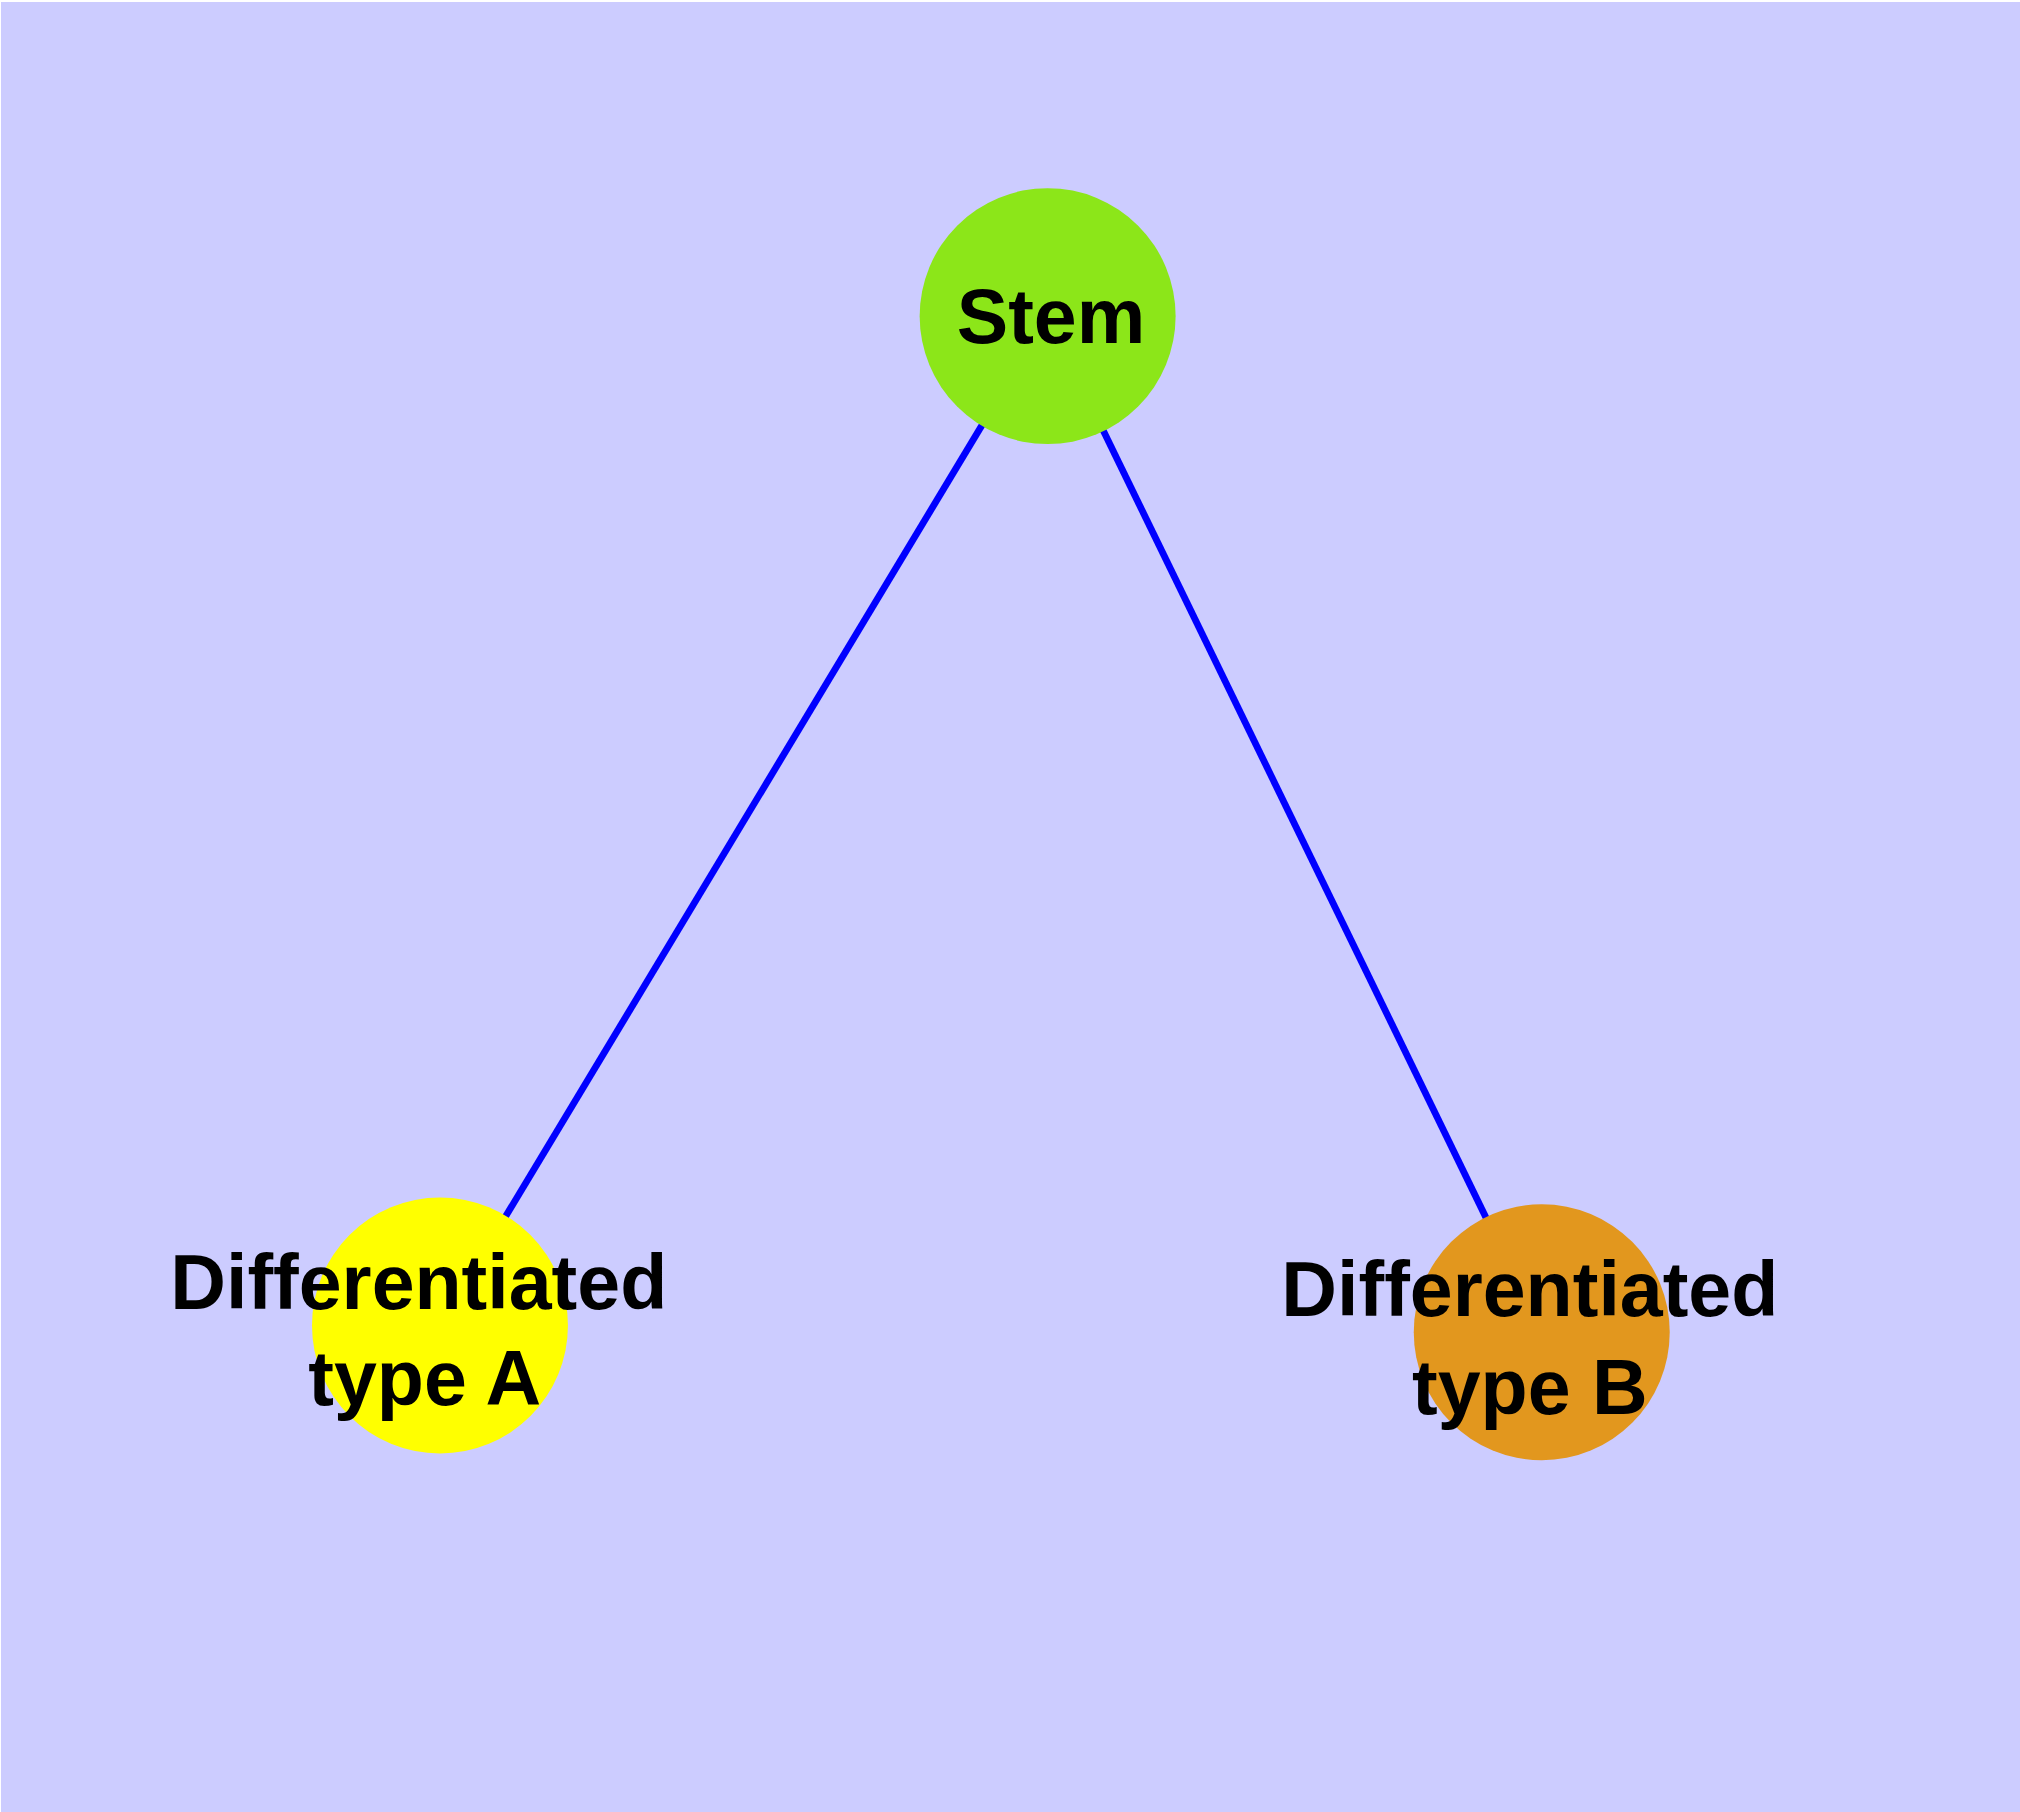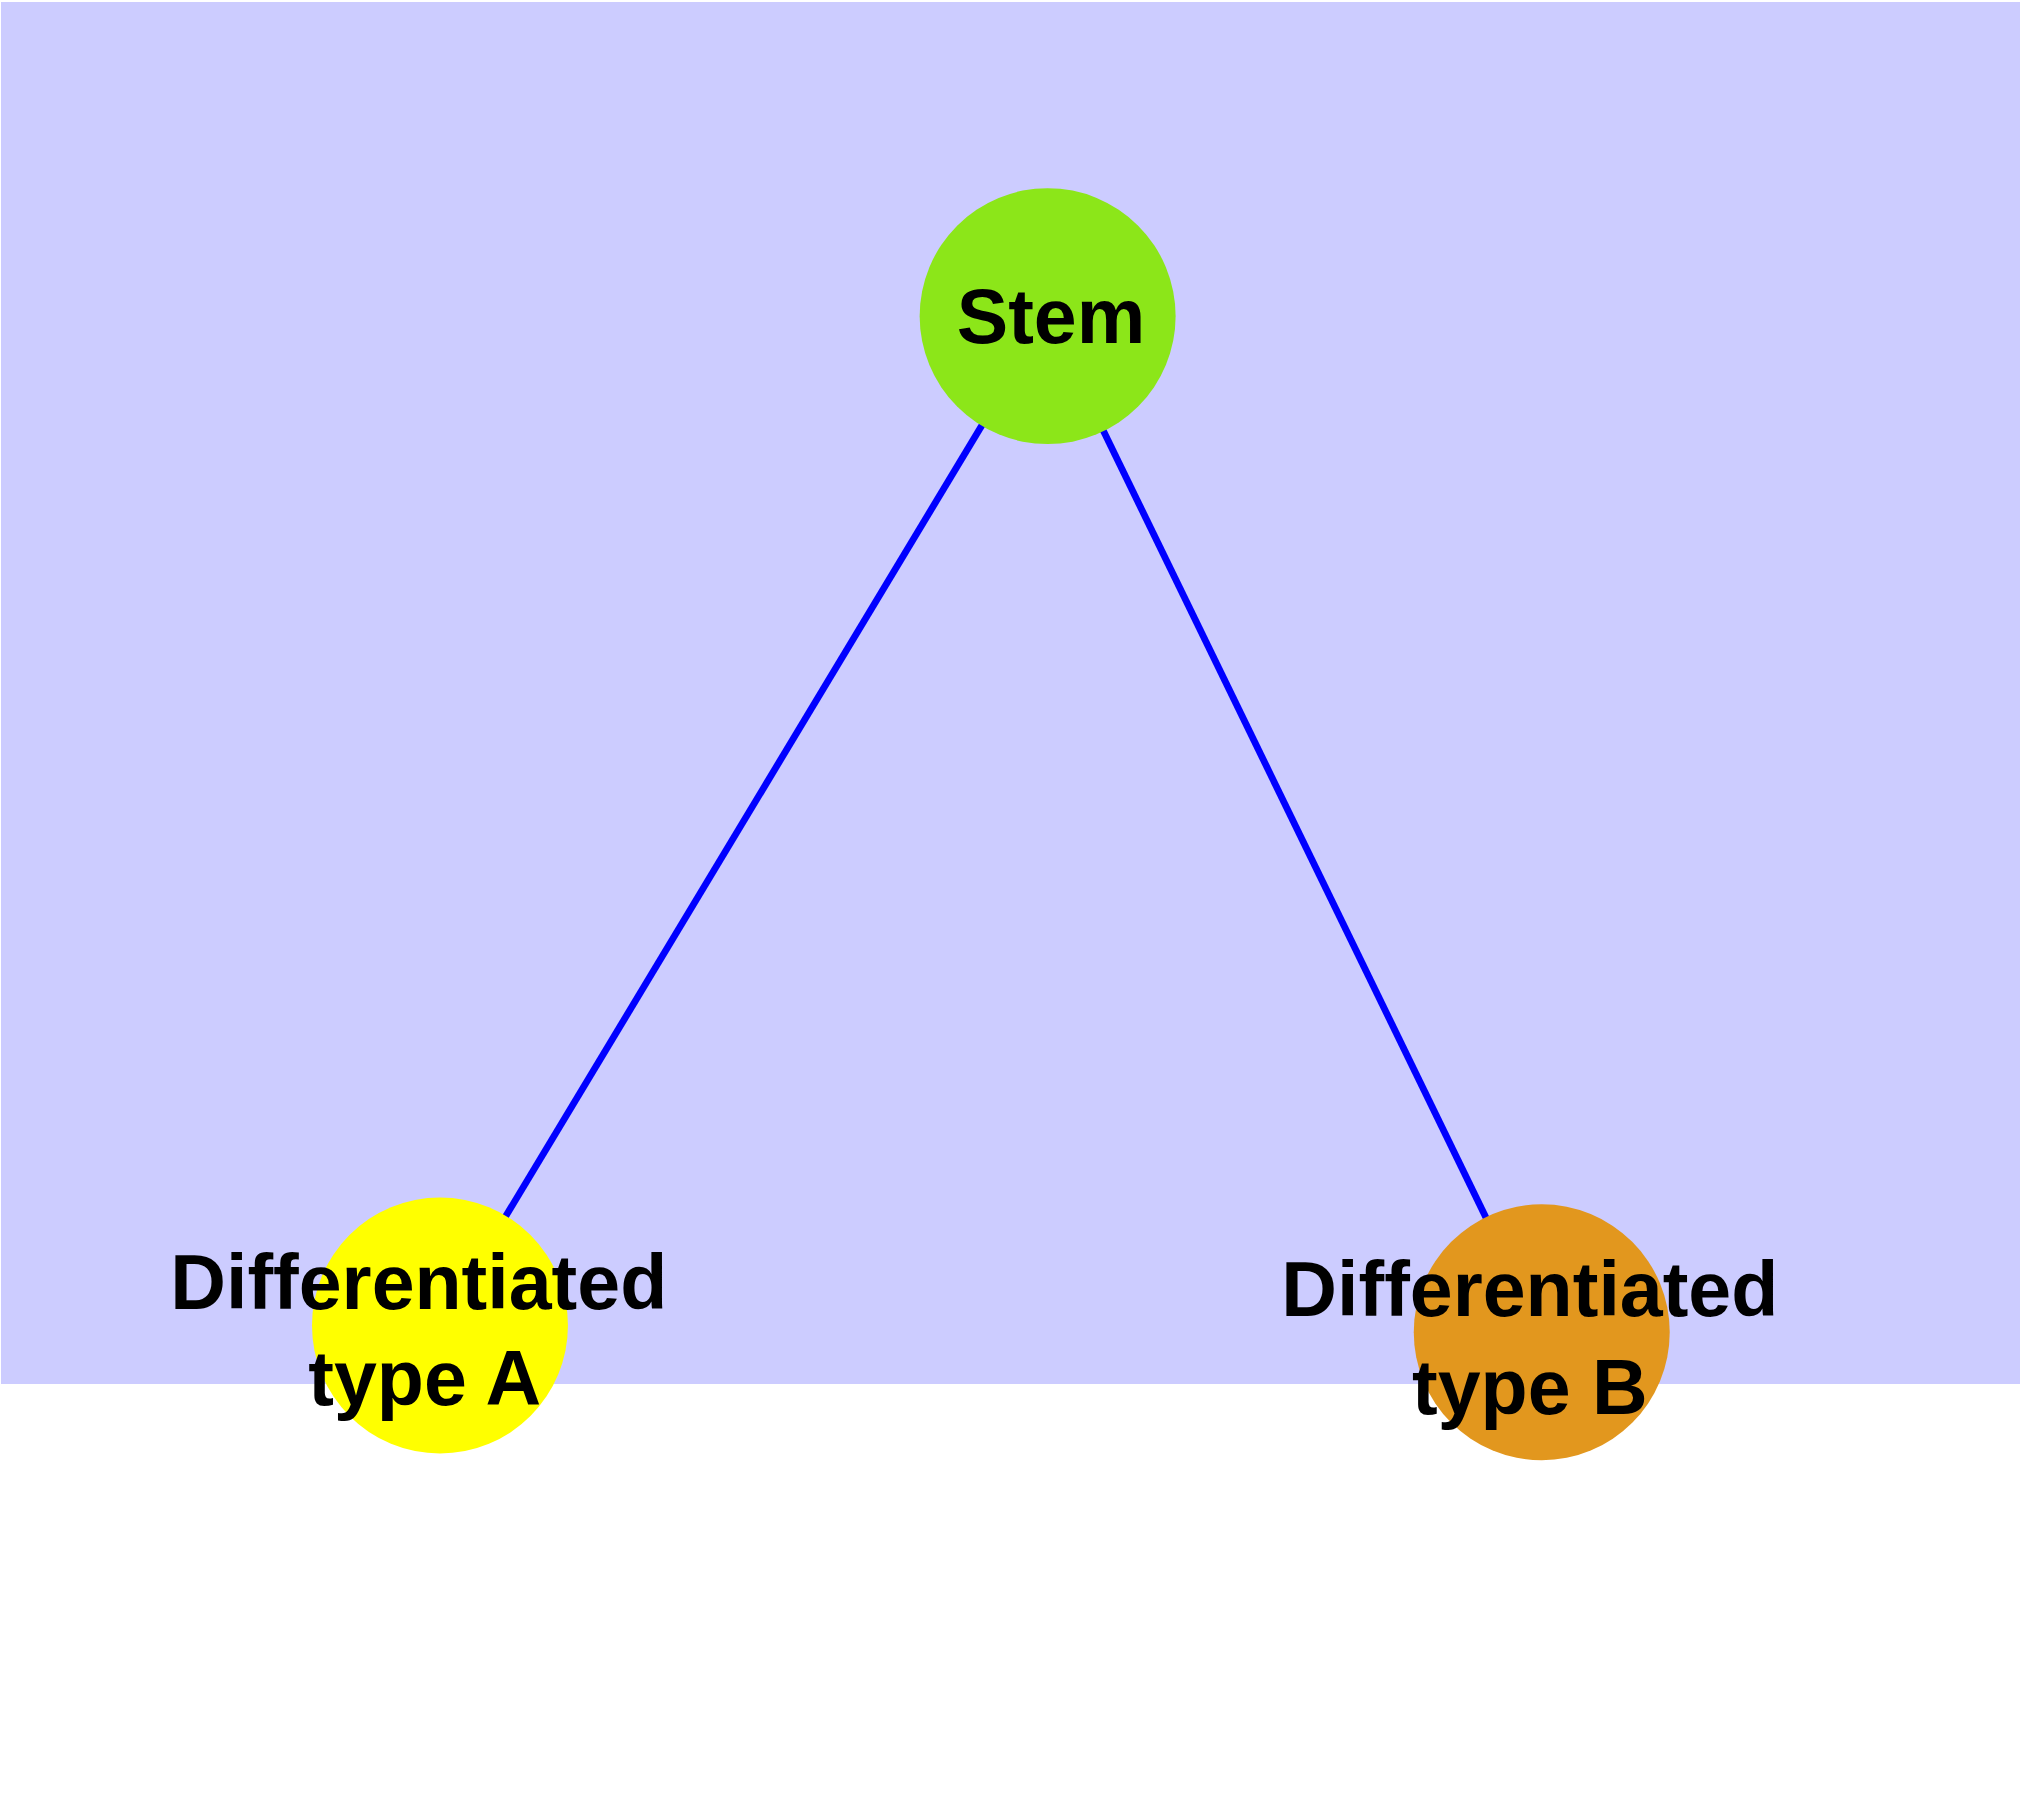--- a/index.html
+++ b/index.html
@@ -5,21 +5,21 @@
   html, body {
     margin: 0;
     padding: 0;
     width: 2021px;
     height: 1812px;
     overflow: hidden;
   }
   #stage {
     position: relative;
     width: 2021px;
-    height: 1384px;
+    height: 1812px;
     background: #CCCCFF;
     box-sizing: border-box;
     border-top: 2.5px solid #FFFFFF;
     border-left: 1.7px solid #FFFFFF;
     font-family: "Liberation Sans", sans-serif;
   }
   #graph-svg {
     position: absolute;
     top: -2.5px;
     left: -1.7px;

